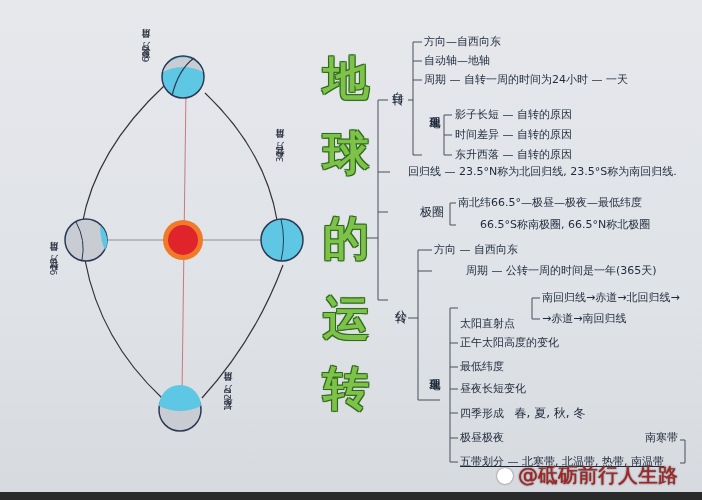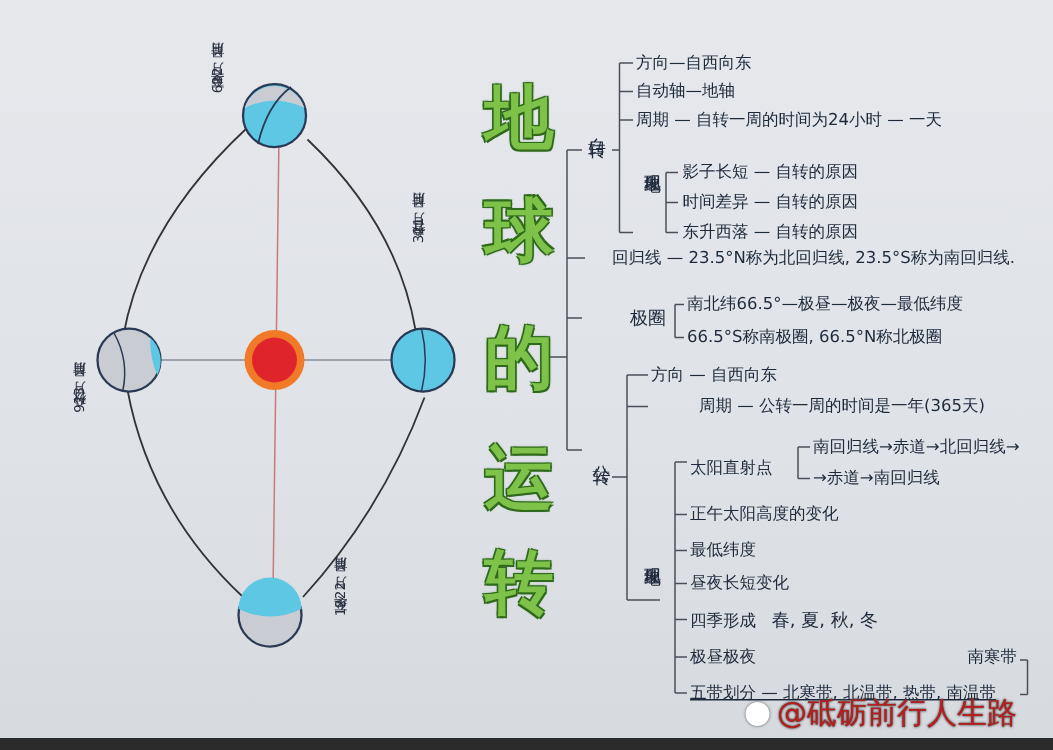--- a/index.html
+++ b/index.html
@@ -120,27 +120,27 @@
 <div class="lbl" style="left:424px;top:74px;"><span>周期</span> — <span>自转一周的时间为24小时</span> — <span>一天</span></div>
 <div class="vert" style="left:426px;top:108px;font-size:11px;letter-spacing:0;">地理现象</div>
 <div class="lbl" style="left:455px;top:109px;"><span>影子长短</span> — <span>自转的原因</span></div>
 <div class="lbl" style="left:455px;top:129px;"><span>时间差异</span> — <span>自转的原因</span></div>
 <div class="lbl" style="left:455px;top:149px;"><span>东升西落</span> — <span>自转的原因</span></div>
 
 <div class="lbl" style="left:408px;top:166px;"><span>回归线</span> — <span>23.5°N称为北回归线, 23.5°S称为南回归线.</span></div>
 
 <div class="lbl" style="left:396px;top:206px;font-size:12px;margin-left:24px;">极圈</div>
 <div class="lbl" style="left:458px;top:197px;">南北纬66.5°—极昼—极夜—最低纬度</div>
-<div class="lbl" style="left:458px;top:219px;">66.5°S称南极圈, 66.5°N称北极圈</div>
+<div class="lbl" style="left:480px;top:219px;">66.5°S称南极圈, 66.5°N称北极圈</div>
 
 <div class="vert" style="left:392px;top:300px;">公转</div>
 <div class="lbl" style="left:434px;top:244px;"><span>方向</span> — <span>自西向东</span></div>
 <div class="lbl" style="left:434px;top:265px;margin-left:32px;"><span>周期</span> — <span>公转一周的时间是一年(365天)</span></div>
 <div class="vert" style="left:426px;top:370px;font-size:11px;letter-spacing:0;">地理现象</div>
-<div class="lbl" style="left:460px;top:306px;">太阳直射点</div>
+<div class="lbl" style="left:460px;top:318px;">太阳直射点</div>
 <div class="lbl" style="left:542px;top:292px;">南回归线→赤道→北回归线→</div>
 <div class="lbl" style="left:542px;top:313px;">→赤道→南回归线</div>
 <div class="lbl" style="left:460px;top:337px;">正午太阳高度的变化</div>
 <div class="lbl" style="left:460px;top:361px;">最低纬度</div>
 <div class="lbl" style="left:460px;top:383px;">昼夜长短变化</div>
 <div class="lbl" style="left:460px;top:407px;"><span>四季形成</span>&nbsp;&nbsp;&nbsp;<span style="font-size:12px">春, 夏, 秋, 冬</span></div>
 <div class="lbl" style="left:460px;top:432px;">极昼极夜</div>
 <div class="lbl" style="left:460px;top:456px;text-decoration:underline;"><span>五带划分</span> — <span>北寒带, 北温带, 热带, 南温带</span></div>
 <div class="lbl" style="left:645px;top:432px;">南寒带</div>
 

